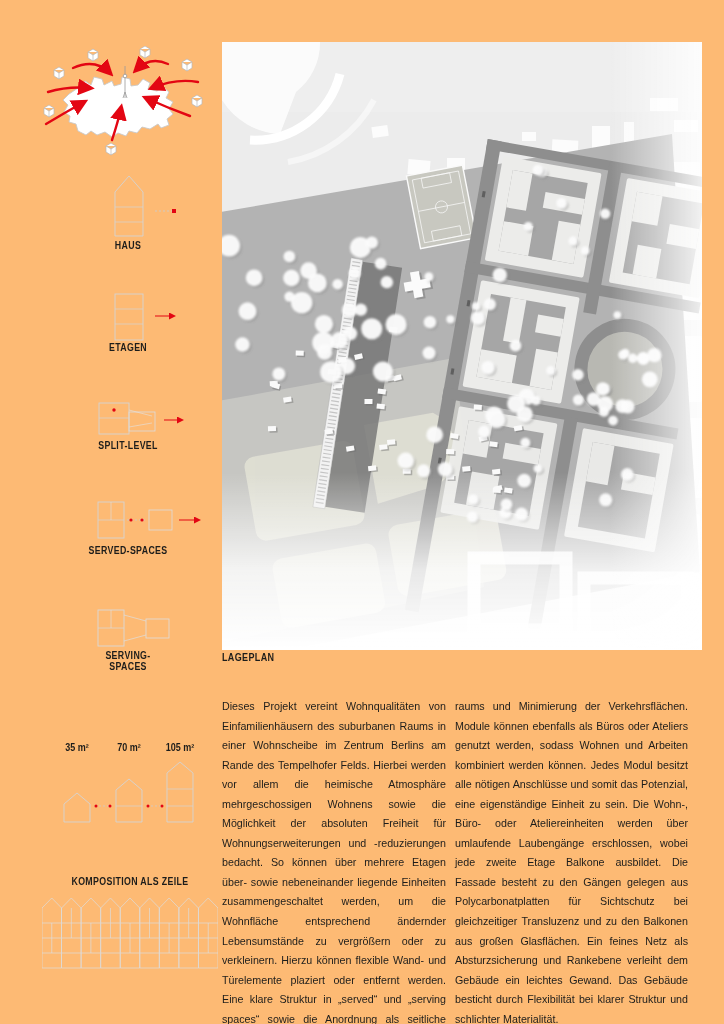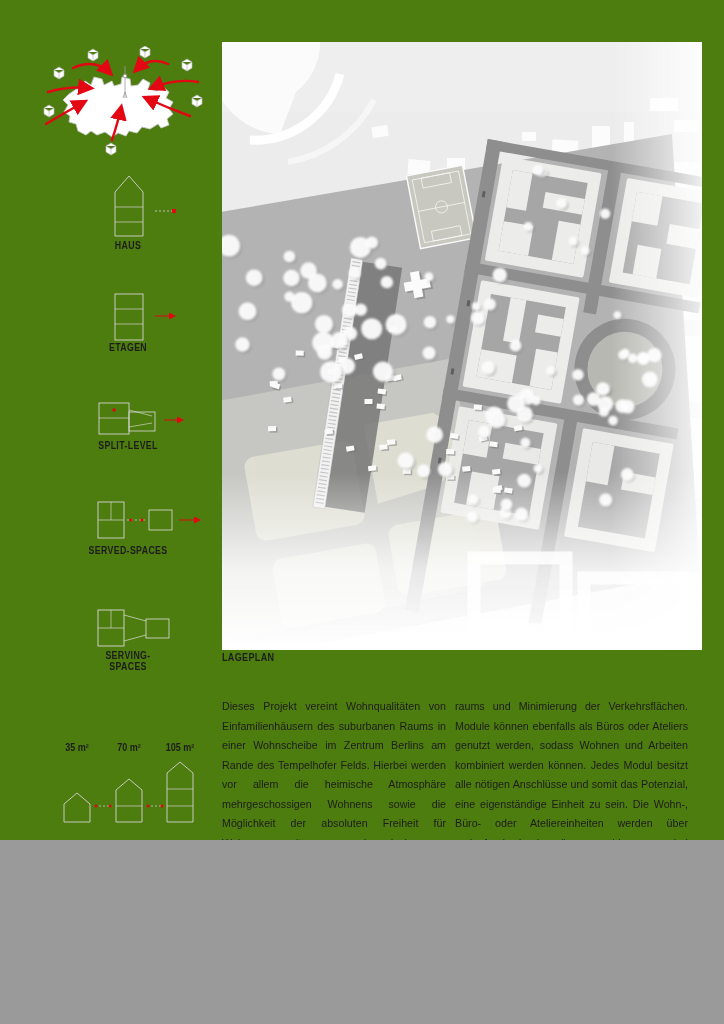--- a/index.html
+++ b/index.html
@@ -1,16 +1,16 @@
 <!DOCTYPE html>
 <html><head>
 <meta charset="utf-8">
 <style>
   html,body{margin:0;padding:0;background:#9a9a9a;}
-  .page{position:relative;width:724px;height:840px;background:#4d7c0f;margin:0 auto;
+  .page{position:relative;width:724px;height:1024px;background:#fdba74;margin:0 auto;
         font-family:"Liberation Sans",sans-serif;color:#1d1d1b;overflow:hidden;}
   .abs{position:absolute;}
   .diag-label{position:absolute;font-size:10px;font-weight:bold;letter-spacing:.4px;
         text-align:center;color:#1d1d1b;transform:scaleX(.88);transform-origin:center;}
   .size-label{position:absolute;font-size:10px;font-weight:bold;text-align:center;
         color:#1d1d1b;transform:scaleX(.9);}
   .caption{position:absolute;font-size:10px;font-weight:bold;letter-spacing:.4px;
         color:#1d1d1b;transform:scaleX(.9);transform-origin:left;}
   .bodycol{position:absolute;font-size:10.7px;line-height:19.55px;text-align:justify;
         color:#1d1d1b;transform:scaleX(1);}

